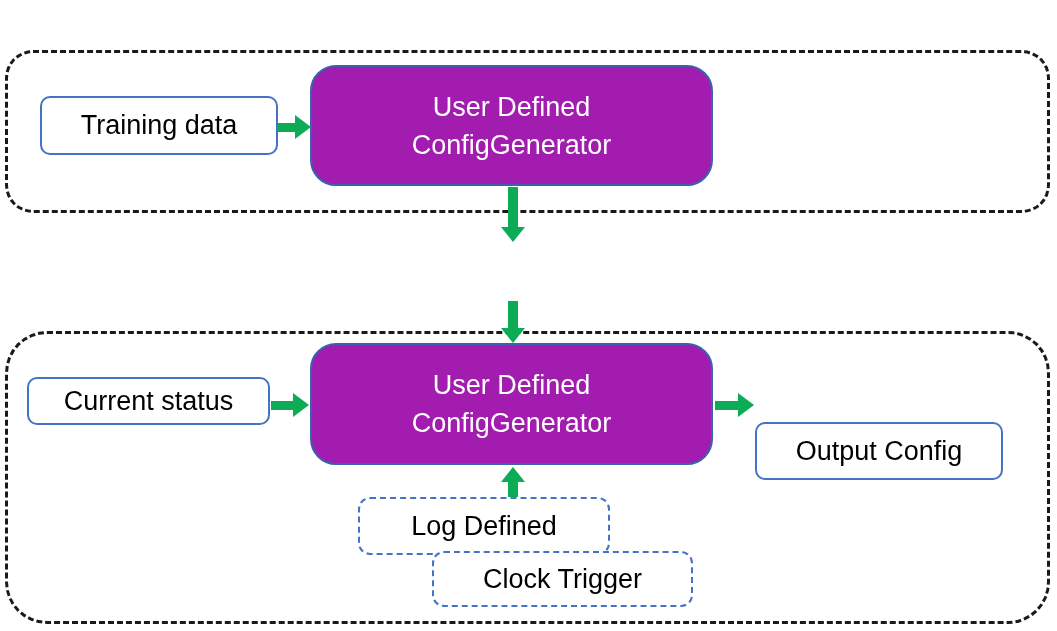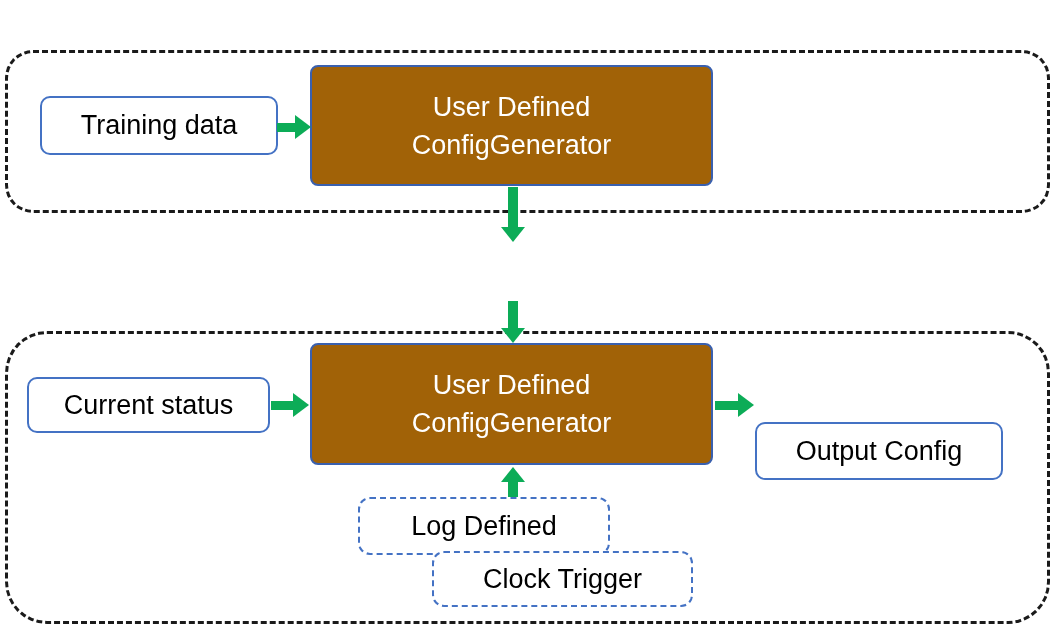--- a/index.html
+++ b/index.html
@@ -32,23 +32,23 @@
     box-sizing:border-box;
     background:#ffffff;
     font-size:27px;
     z-index:2;
   }
   .io-box{
     border:2px solid #4472C4;
     border-radius:10px;
   }
   .generator-box{
-    background:#a16207;
+    background:#a21caf;
     border:2px solid #3A60AE;
-    border-radius:8px;
+    border-radius:26px;
     color:#ffffff;
     line-height:38px;
     flex-direction:column;
   }
   .trigger-box{
     border:2px dashed #4472C4;
     border-radius:12px;
   }
   .arrow{position:absolute;z-index:3;display:flex;}
   .arrow-right{flex-direction:row;align-items:center;}
@@ -73,21 +73,21 @@
   <div class="node io-box" style="left:40px;top:96px;width:238px;height:59px;">
     <span>Training data</span>
   </div>
 
   <div class="node generator-box" style="left:310px;top:65px;width:403px;height:121px;">
     <span>User Defined</span>
     <span>ConfigGenerator</span>
   </div>
 
 
-  <div class="node io-box" style="left:27px;top:377px;width:243px;height:56px;text-align:center;">
+  <div class="node io-box" style="left:27px;top:377px;width:243px;height:48px;text-align:center;">
     <span>Current status</span>
   </div>
 
   <div class="node generator-box" style="left:310px;top:343px;width:403px;height:122px;">
     <span>User Defined</span>
     <span>ConfigGenerator</span>
   </div>
 
   <div class="node io-box" style="left:755px;top:376px;width:248px;height:58px;margin-top:46px;">
     <span>Output Config</span>

